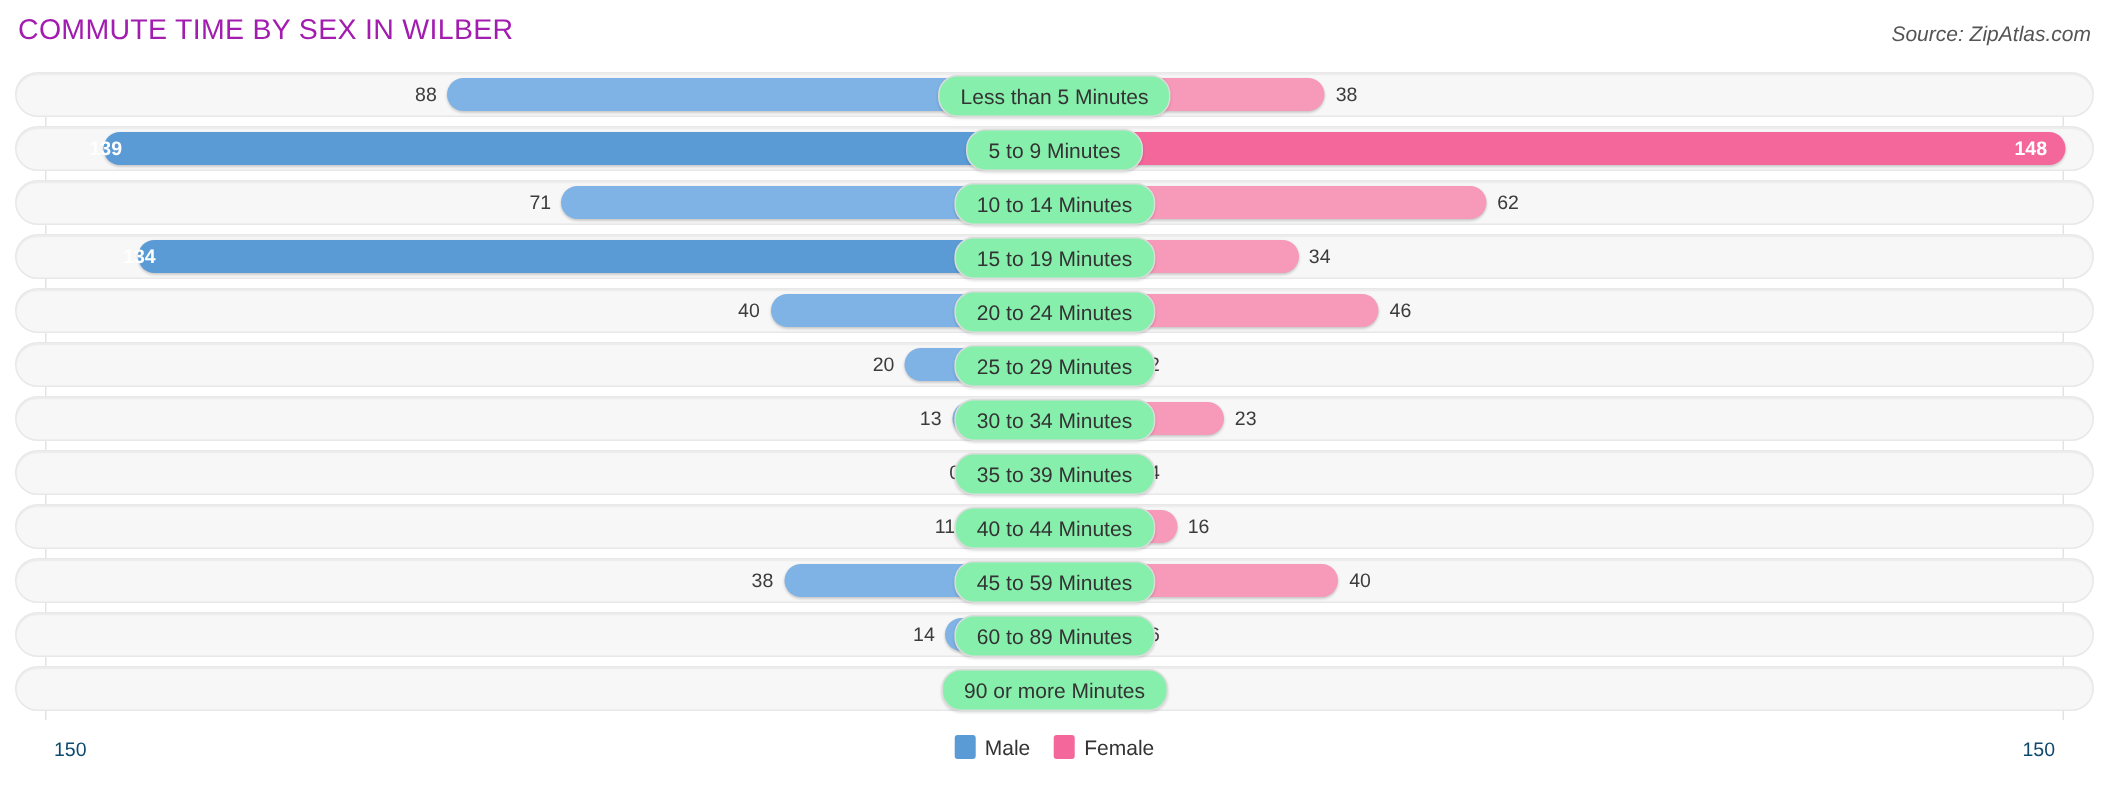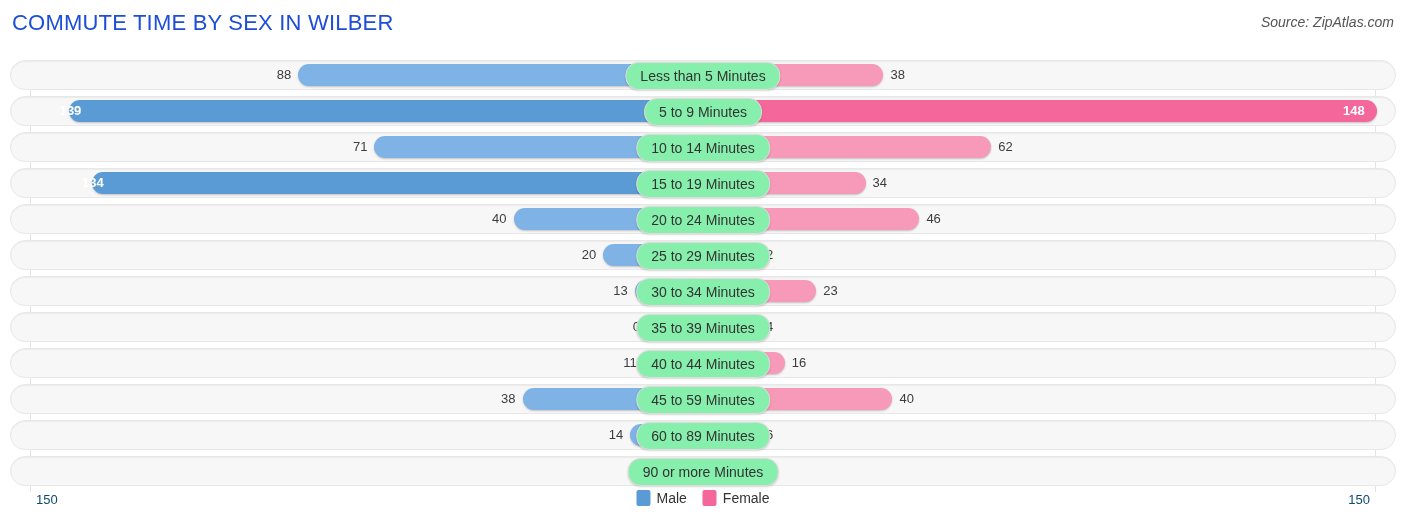--- a/index.html
+++ b/index.html
@@ -9,31 +9,31 @@
     font-family:"Liberation Sans",sans-serif;
     color:#333;
     overflow:hidden;
   }
   #chart{position:relative;width:1406px;height:523px;}
 
   
   .hdr{position:absolute;left:0;top:0;width:1406px;height:44px;}
   .title{
     position:absolute;left:12px;top:10px;
-    font-size:22px;letter-spacing:.2px;color:#1d4ed8;
+    font-size:19px;letter-spacing:.2px;color:#a21caf;
     white-space:nowrap;
   }
   .source{
     position:absolute;right:12px;top:14px;
     font-size:14px;font-style:italic;color:#555;
     white-space:nowrap;
   }
 
   
-  .plot{position:absolute;left:0;top:60px;width:1406px;height:432px;}
+  .plot{position:absolute;left:0;top:48px;width:1406px;height:432px;}
 
   .gridline{position:absolute;top:0;bottom:0;width:1px;background:#e3e3e3;}
   .gridline.left{left:30px;}
   .gridline.right{left:1375px;}
 
   .row{position:absolute;left:10px;width:1386px;height:30px;}
   .track{
     position:absolute;inset:0;
     background:#f7f7f7;
     border:1px solid #e8e8e8;

